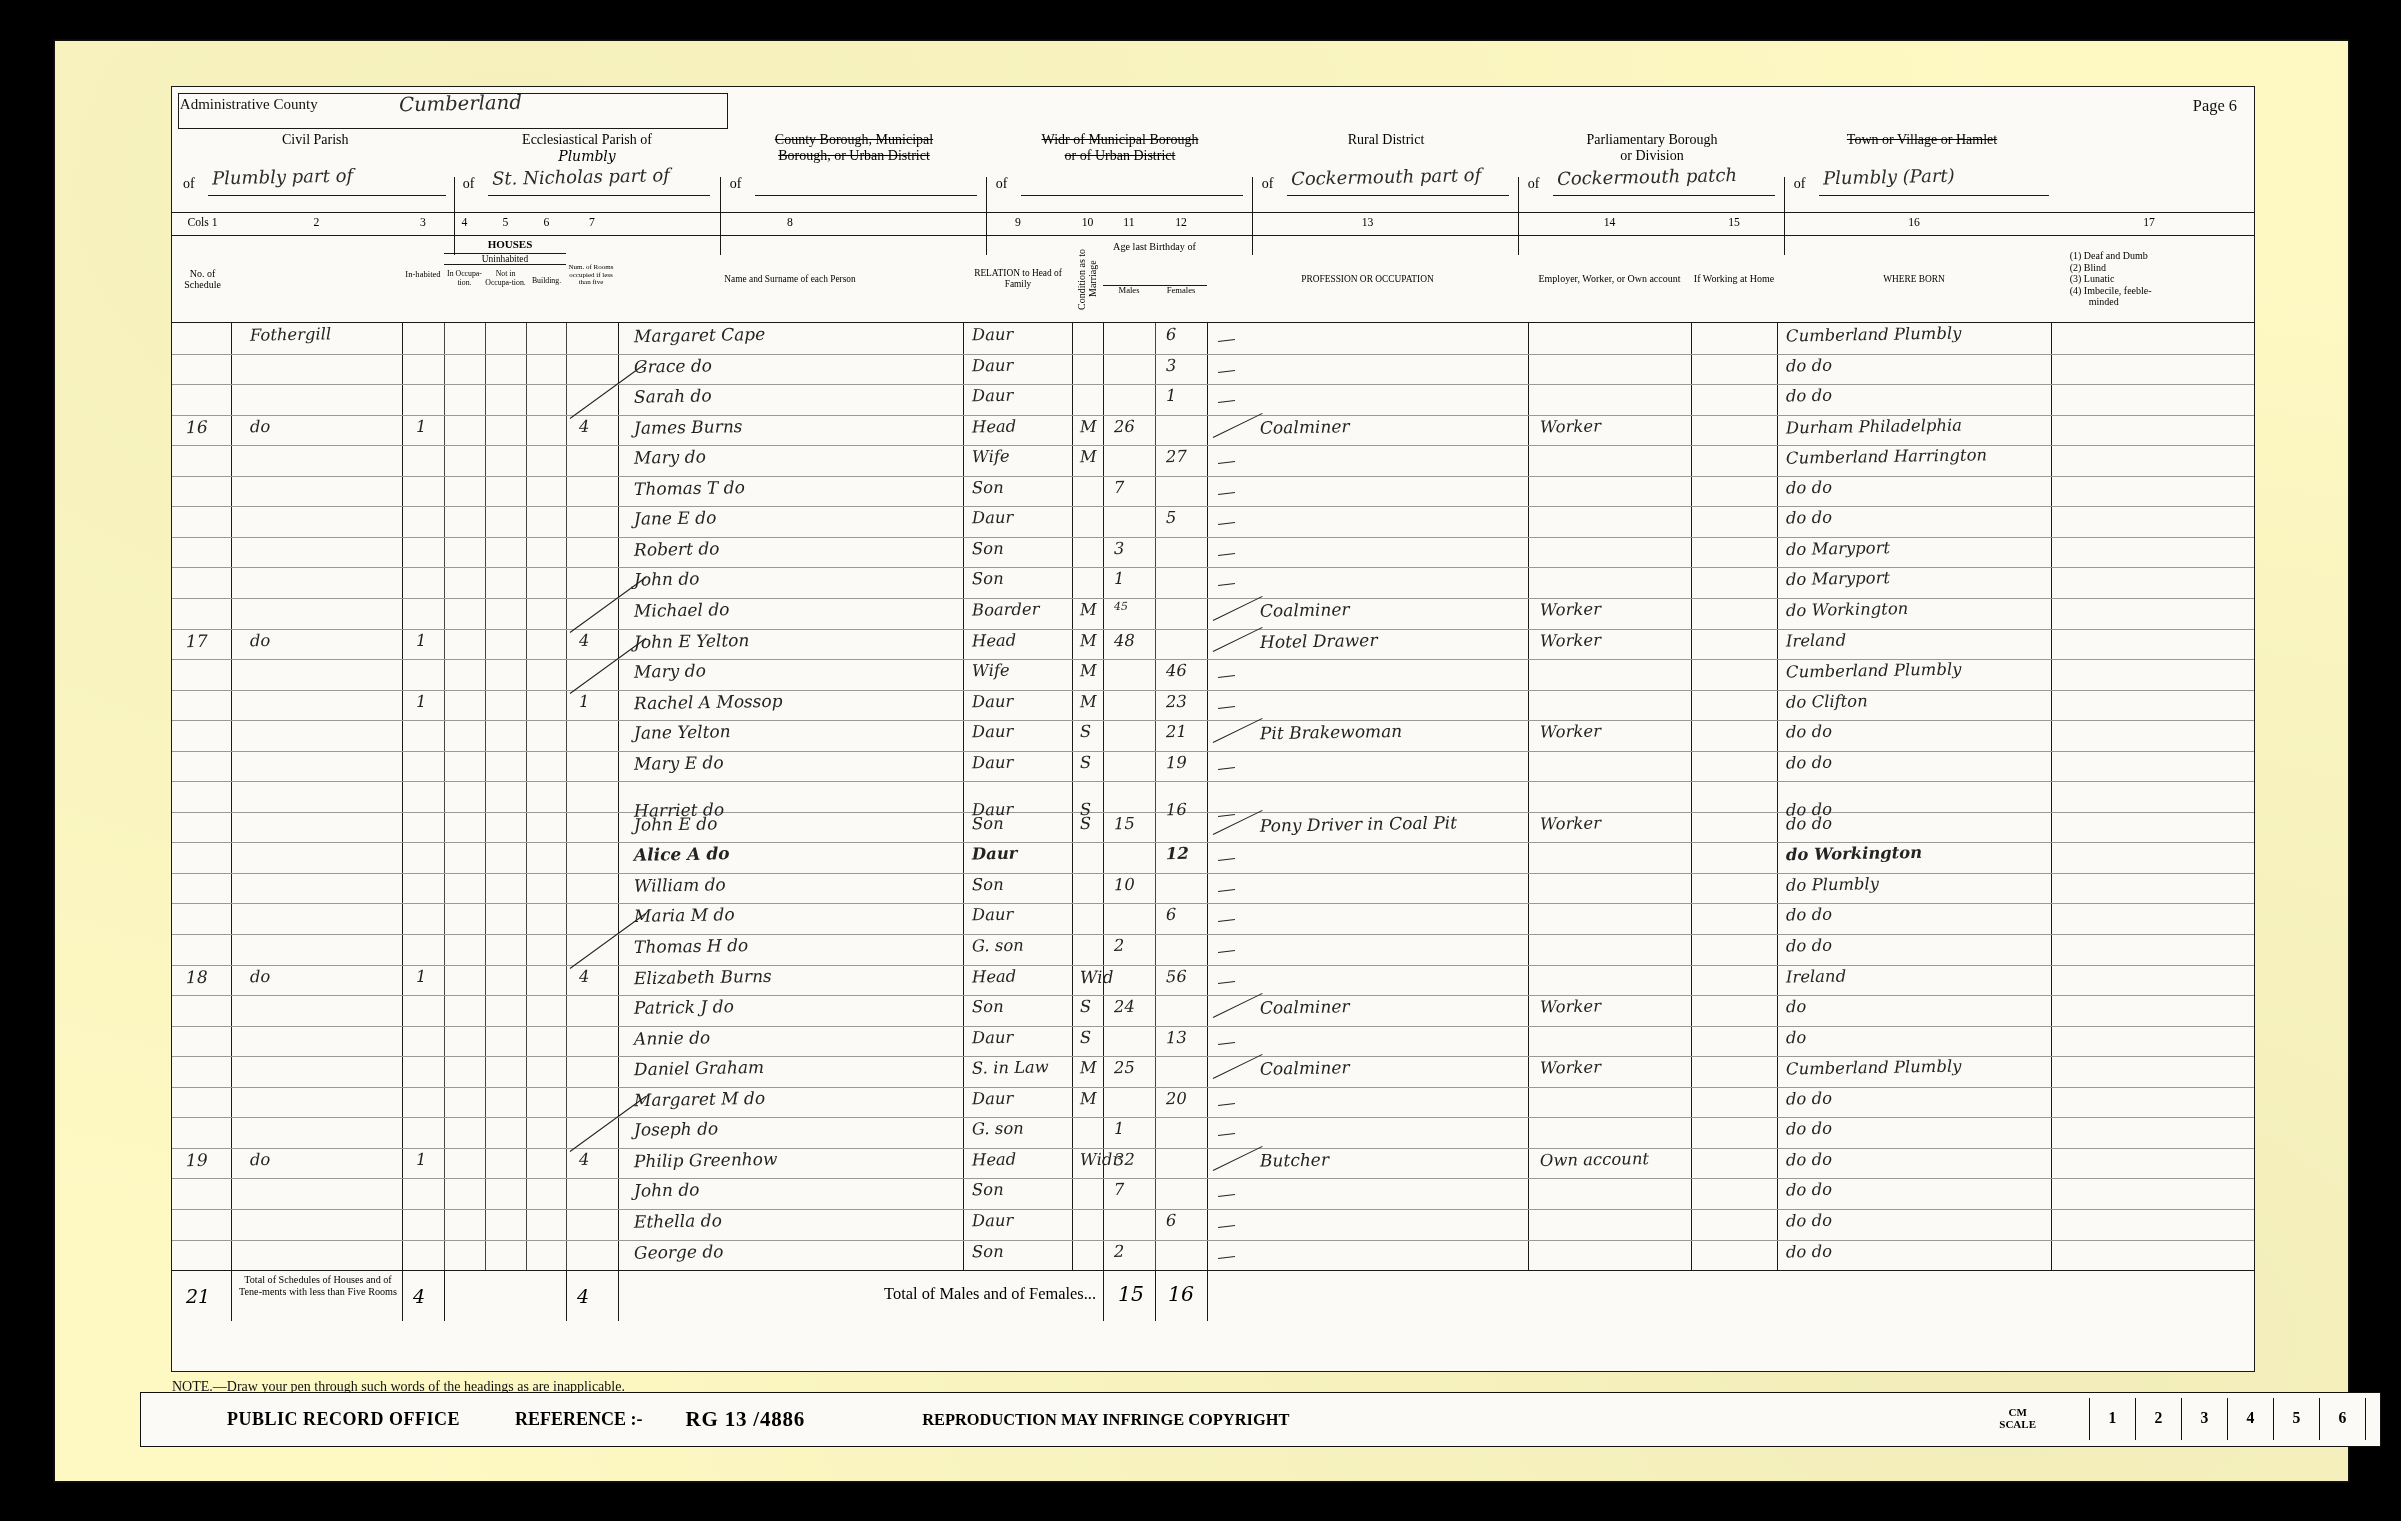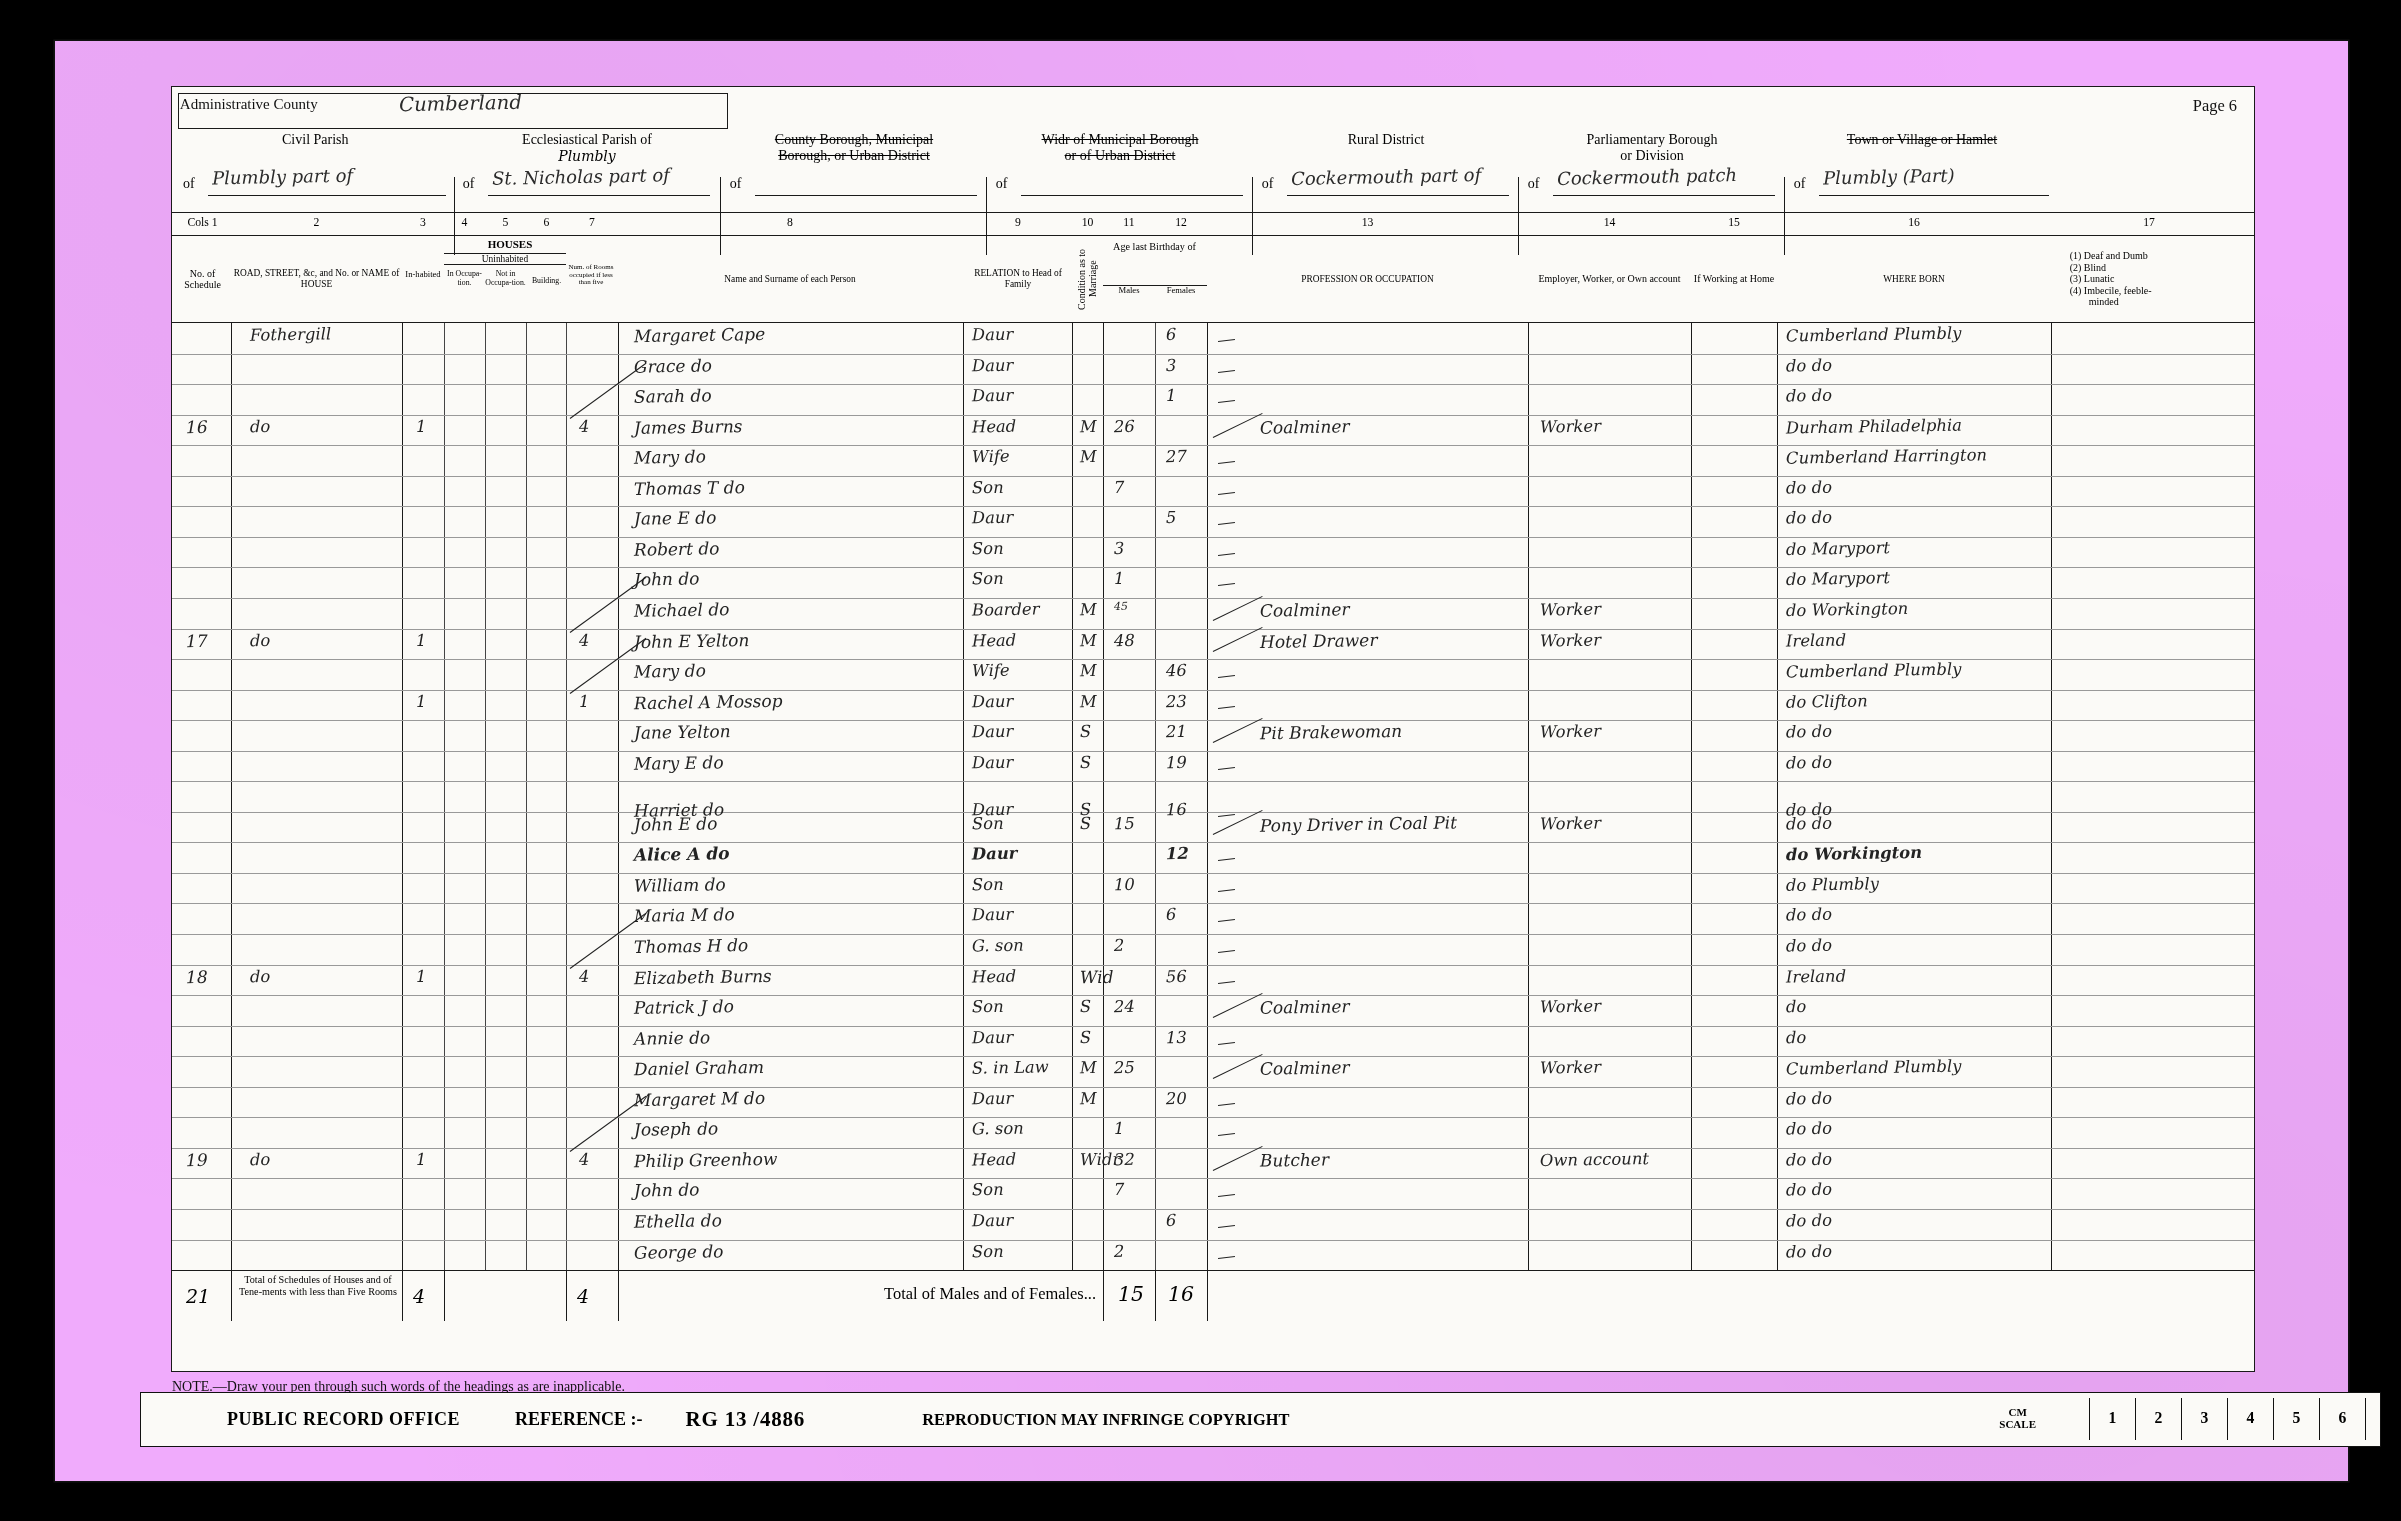--- a/index.html
+++ b/index.html
@@ -1,18 +1,18 @@
 <!DOCTYPE html>
 <html style="font-size:12.5px"><head>
 <meta charset="utf-8">
 <style>
   html,body{margin:0;padding:0;background:#000;}
   body{width:2401px;height:1522px;font-family:"Liberation Serif",serif;}
   .page{position:relative;width:2401px;height:1522px;background:#000;overflow:hidden;}
-  .sheet{position:absolute;left:55px;top:41px;width:2293px;height:1440px;background:#f0abfc;
+  .sheet{position:absolute;left:55px;top:41px;width:2293px;height:1440px;background:#fef9c3;
          box-shadow:0 0 0 1.6px #111;}
   .sheet:before{content:"";position:absolute;inset:0;background:
      radial-gradient(ellipse at 20% 10%, rgba(0,0,0,0.04), transparent 60%),
      radial-gradient(ellipse at 85% 90%, rgba(0,0,0,0.05), transparent 60%);
      pointer-events:none;}
   .form{position:absolute;left:116px;top:45px;width:2082px;height:1284px;background:#fbfaf7;
         border:1.6px solid #1a1a1a;}
   
   .hw{font-family:"DejaVu Serif",serif;font-style:italic;color:#2b2b2b;font-size:15.7px;
       transform:rotate(-1.2deg);white-space:nowrap;}
@@ -166,21 +166,20 @@
         <span style="left:983px;width:52px;">12</span>
         <span style="left:1035px;width:321px;">13</span>
         <span style="left:1356px;width:163px;">14</span>
         <span style="left:1519px;width:86px;">15</span>
         <span style="left:1605px;width:274px;">16</span>
         <span style="left:1879px;width:196px;">17</span>
       </div>
 
       <div class="colhdr">
         <div class="ch tiny" style="left:1.6px;width:58px;">No. of Schedule</div>
-        <div class="ch small" style="left:59px;width:171px;">ROAD, STREET, &amp;c, and No. or NAME of HOUSE</div>
 
         <div style="position:absolute;left:230px;width:216px;height:86px;">
           <div class="sub" style="left:0;top:1.6px;width:216px;font-size:11px;font-weight:bold;">HOUSES</div>
           <div class="sub" style="left:42px;top:17px;width:122px;font-size:9.4px;border-top:0.8px solid #1a1a1a;border-bottom:0.8px solid #1a1a1a;">Uninhabited</div>
           <div class="sub" style="left:0px;top:34px;width:42px;font-size:8.6px;">In-habited</div>
           <div class="sub" style="left:42px;top:34px;width:41px;font-size:7.8px;">In Occupa-tion.</div>
           <div class="sub" style="left:83px;top:34px;width:41px;font-size:7.8px;">Not in Occupa-tion.</div>
           <div class="sub" style="left:124px;top:41px;width:41px;font-size:7.8px;">Building.</div>
           <div class="sub" style="left:164px;top:28px;width:50px;font-size:7px;">Num. of Rooms occupied if less than five</div>
         </div>

